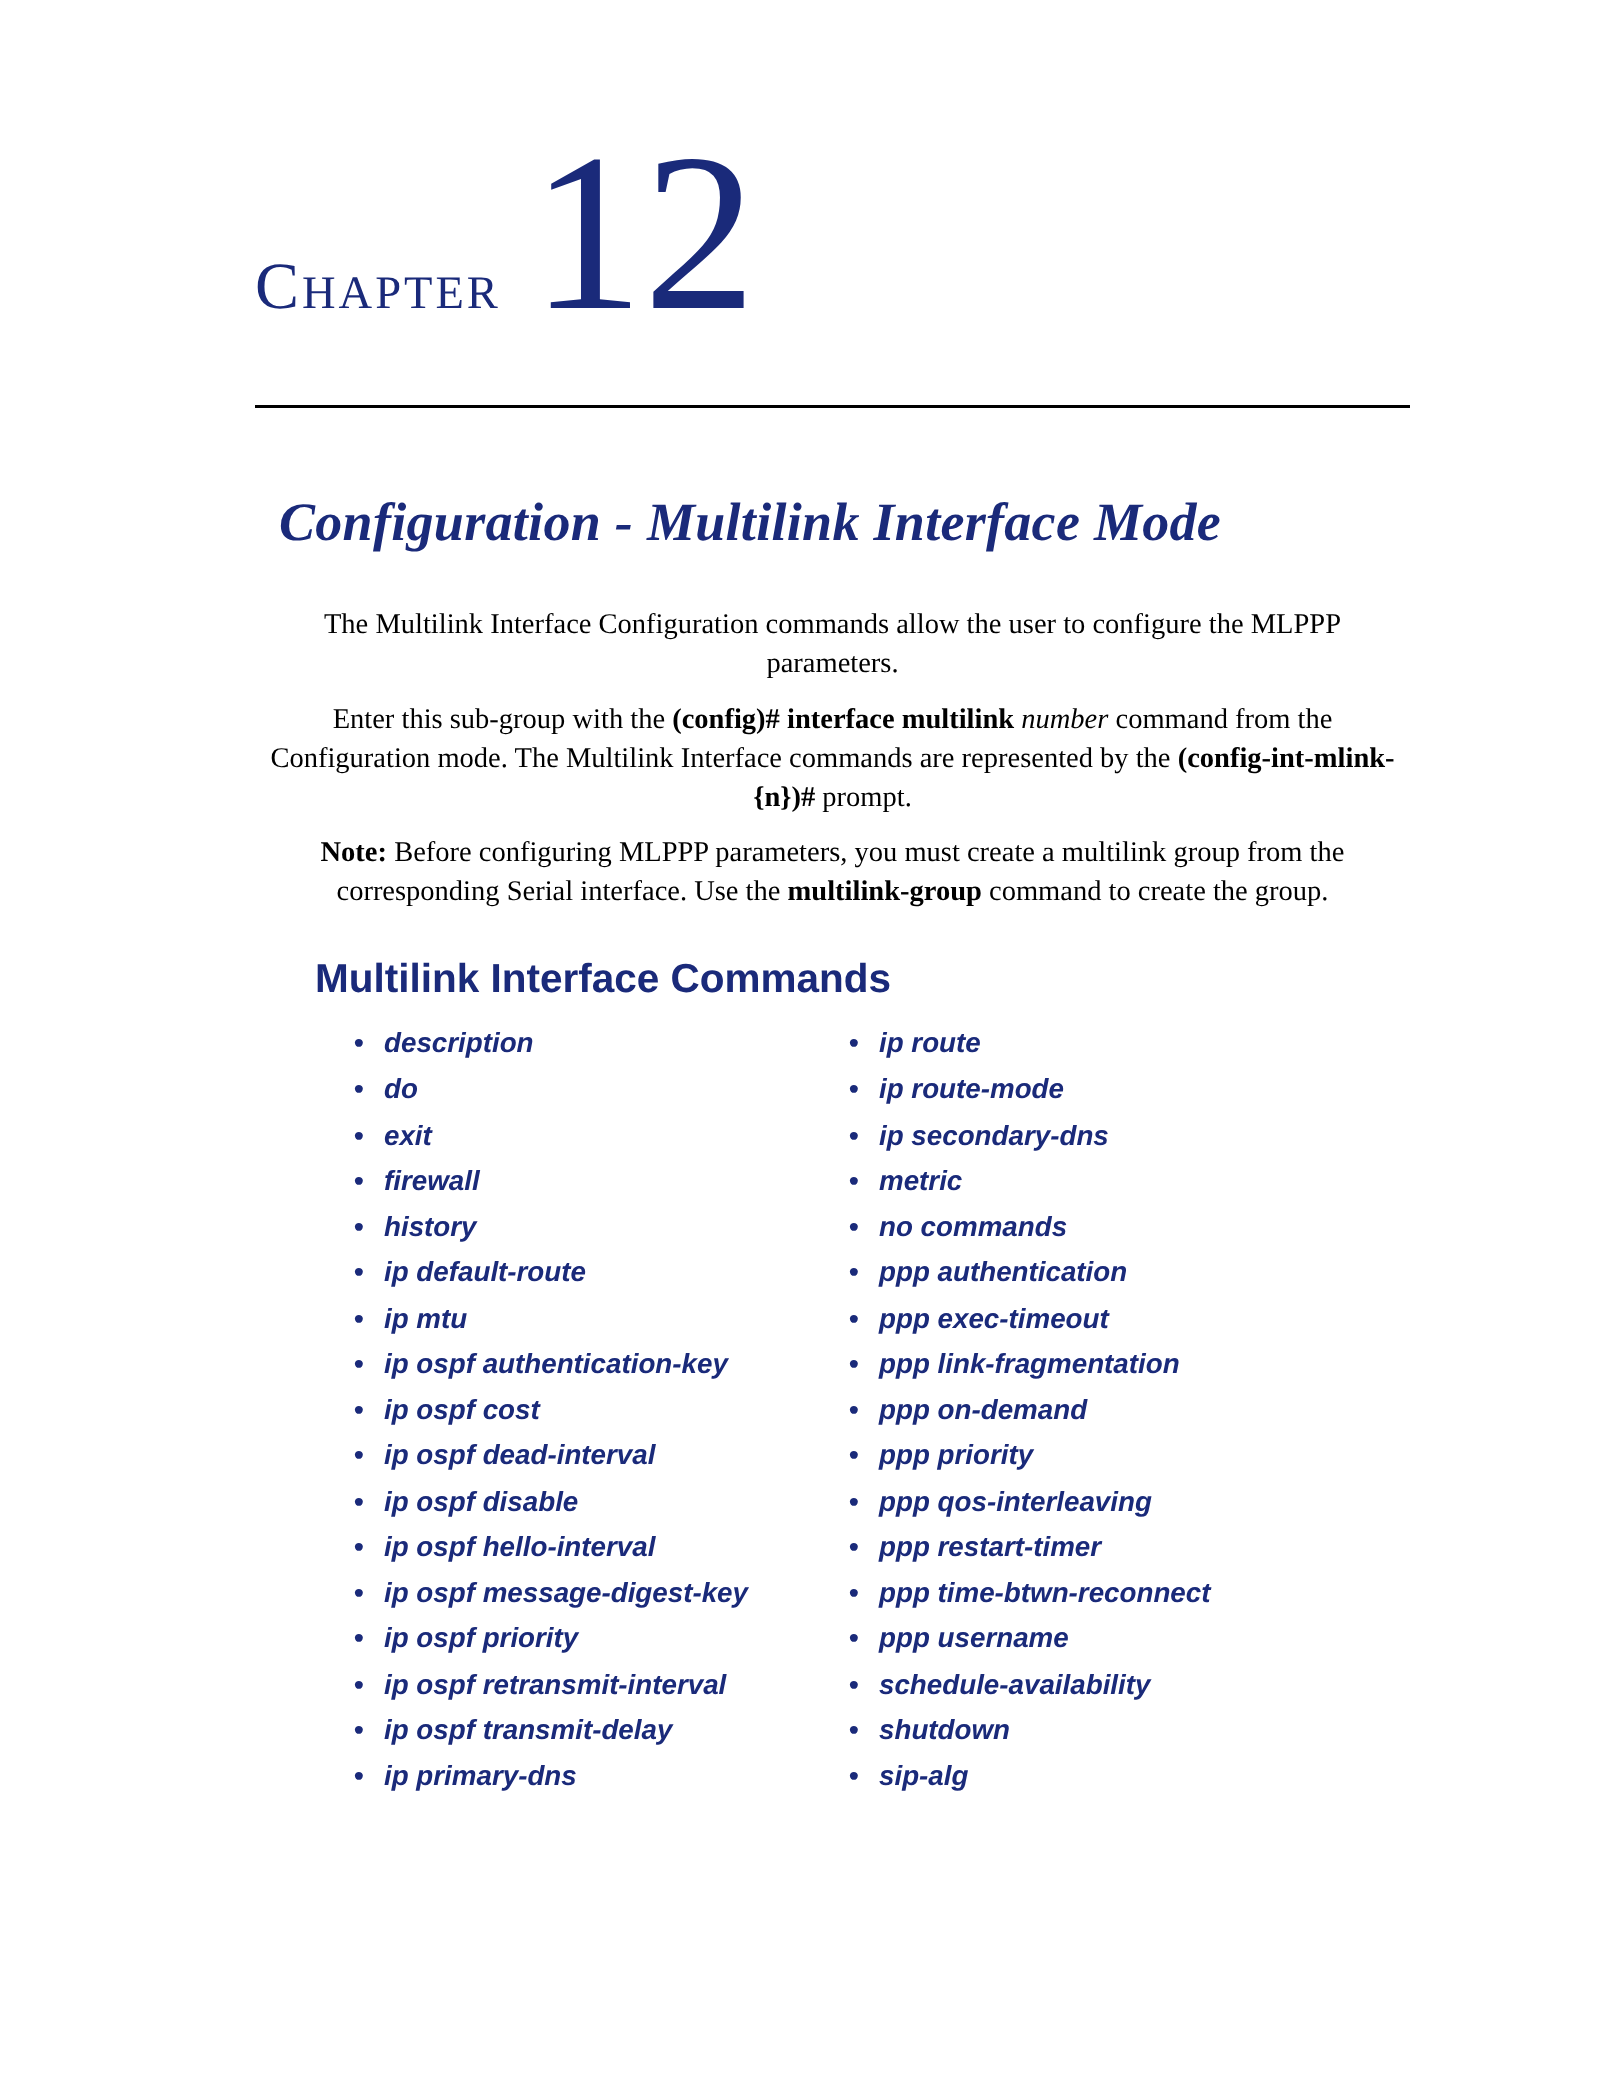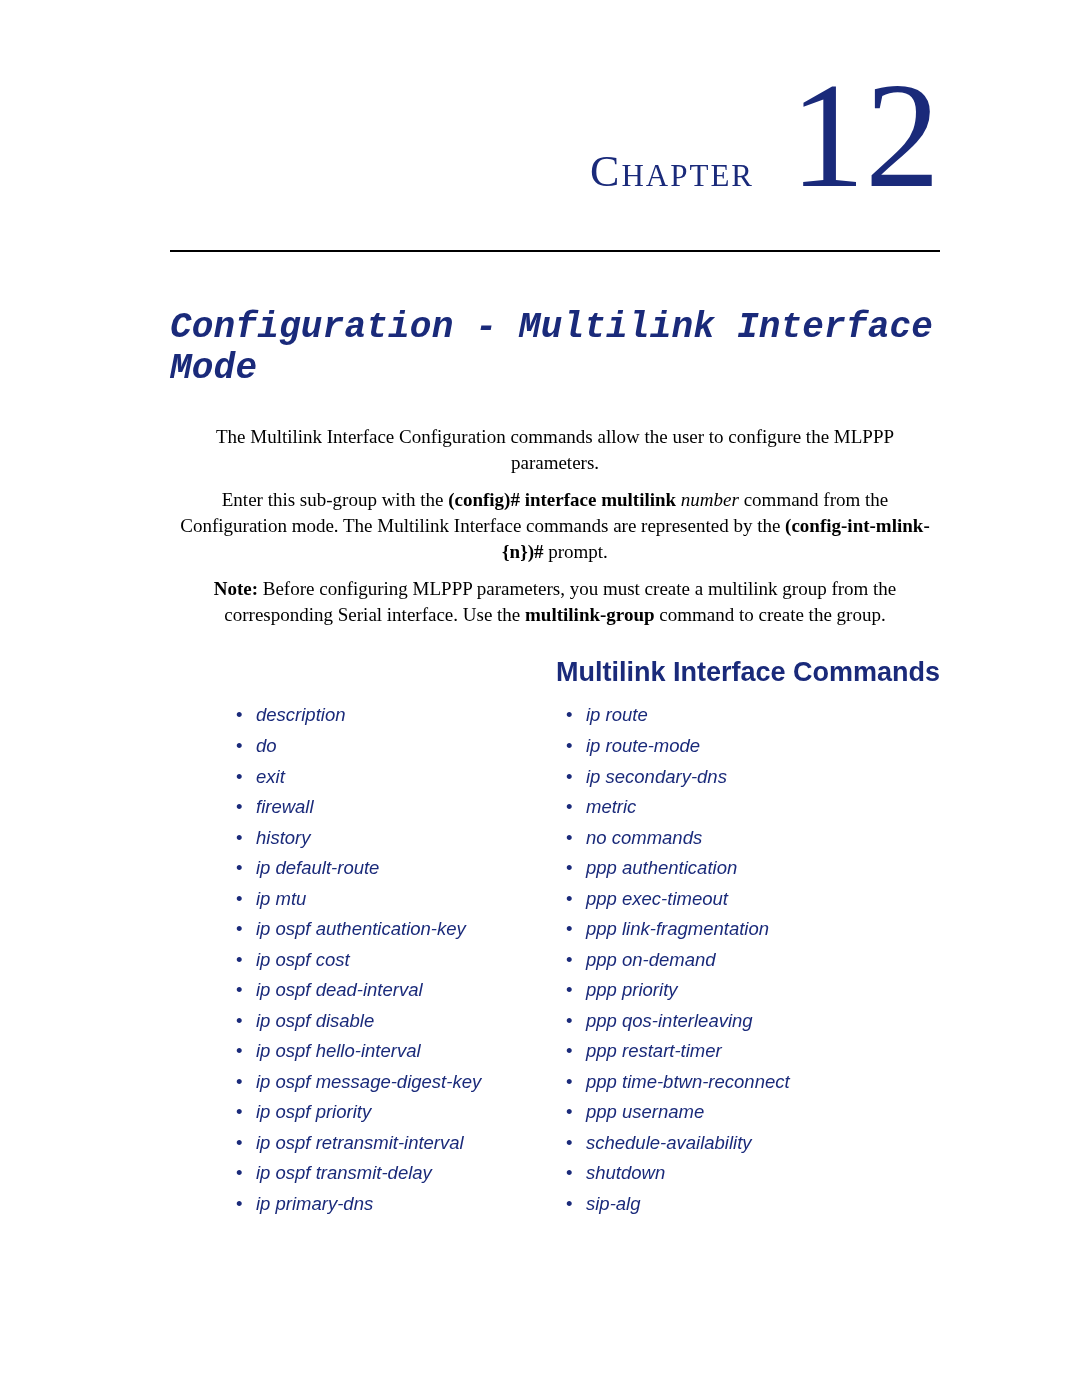--- a/index.html
+++ b/index.html
@@ -18,22 +18,23 @@
     width: 1080px;
     min-height: 1397px;
     padding: 60px 140px 80px 170px;
     position: relative;
   }
 
   
   .chapter-head {
     display: flex;
     align-items: baseline;
-    justify-content: flex-end;
-    gap: 36px;
+    justify-content: flex-start;
+    gap: 20px;
+    margin-top: 20px;
   }
   .chapter-label {
     font-family: "Times New Roman", Times, serif;
     font-variant: small-caps;
     letter-spacing: 2px;
     font-size: 44px;
     color: var(--navy);
   }
   .chapter-number {
     font-family: "Times New Roman", Times, serif;
@@ -43,26 +44,26 @@
     font-weight: 400;
   }
   .rule {
     border: none;
     border-top: 2px solid #000;
     margin: 40px 0 55px 0;
   }
 
   
   .title {
-    font-family: Liberation Mono, monospace;
+    font-family: Liberation Serif, serif;
     font-weight: 700;
     font-style: italic;
     color: var(--navy);
     font-size: 36px;
-    margin: 0 0 35px 0;
+    margin: 0 0 35px 16px;
     letter-spacing: 0.2px;
   }
 
   
   .body-text {
     font-family: "Times New Roman", Times, serif;
     font-size: 19px;
     line-height: 1.35;
     color: #000;
     margin: 0 0 12px 0;
@@ -72,37 +73,36 @@
   .body-text b { font-weight: 700; }
   .body-text i { font-style: italic; }
 
   
   .section-heading {
     font-family: Arial, Helvetica, sans-serif;
     font-weight: 700;
     color: var(--navy);
     font-size: 27px;
     margin: 30px 0 12px 40px;
-    text-align: right;
   }
 
   
   .cmd-columns {
     display: flex;
     gap: 10px;
     margin-left: 60px;
   }
   .cmd-col {
     flex: 0 0 auto;
   }
   .cmd-col.left  { width: 320px; }
   .cmd-col.right { width: 320px; }
   .cmd-item {
     font-family: Arial, Helvetica, sans-serif;
-    font-weight: 400;
+    font-weight: 700;
     font-style: italic;
     color: var(--navy);
     font-size: 18.5px;
     line-height: 1.65;
     position: relative;
     padding-left: 26px;
     white-space: nowrap;
   }
   .cmd-item::before {
     content: "•";

